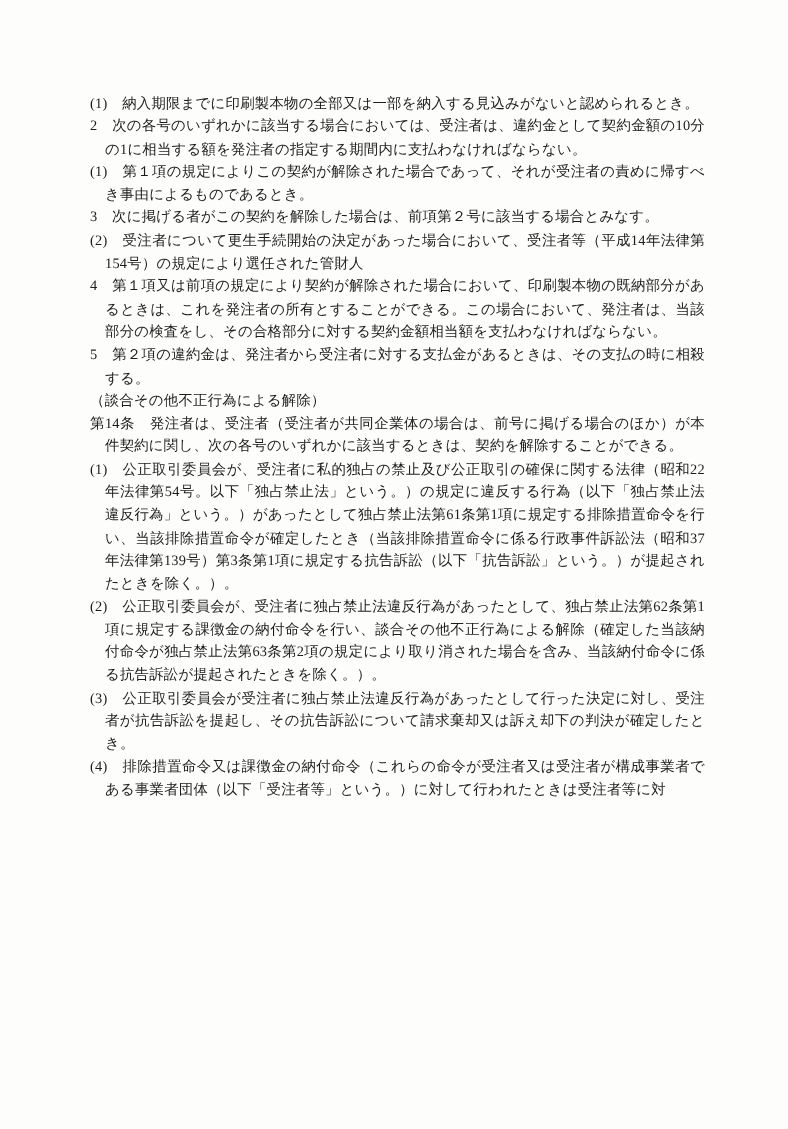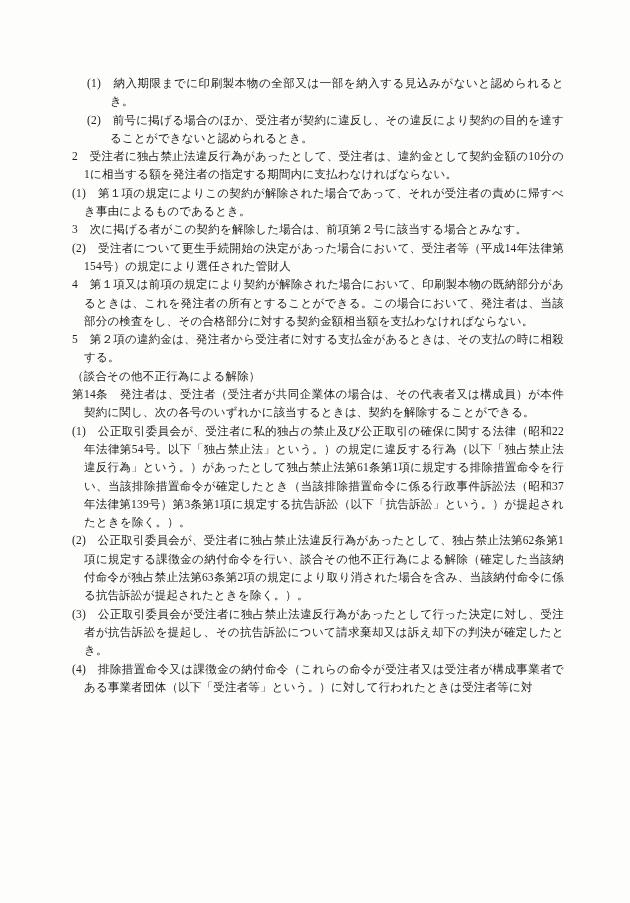--- a/index.html
+++ b/index.html
@@ -31,40 +31,38 @@
     margin: 0;
     padding: 0;
   }
   .para.indent-1 {
     padding-left: 12px;
     text-indent: -12px;
   }
   .para.indent-2 {
     padding-left: 23px;
     text-indent: -23px;
-    margin-left: 15px;
   }
   .para .marker {
     white-space: pre;
   }
 </style>
 </head>
 <body>
 
 <div class="page">
   <div class="textblock">
 
   <div class="para indent-2"><span class="marker">(1)　</span><span class="ptext">納入期限までに印刷製本物の全部又は一部を納入する見込みがないと認められるとき。</span></div>
-      <div class="para indent-2"><span class="marker">(2)　</span><span class="ptext">前号に掲げる場合のほか、受注者が契約に違反し、その違反により契約の目的を達することができないと認められるとき。</span></div>
-      <div class="para indent-1"><span class="marker">2　</span><span class="ptext">受注者に独占禁止法違反行為があったとして、受注者は、違約金として契約金額の10分の1に相当する額を発注者の指定する期間内に支払わなければならない。</span></div>
+      <div class="para indent-1"><span class="marker">2　</span><span class="ptext">次の各号のいずれかに該当する場合においては、受注者は、違約金として契約金額の10分の1に相当する額を発注者の指定する期間内に支払わなければならない。</span></div>
       <div class="para indent-1"><span class="marker">(1)　</span><span class="ptext">第１項の規定によりこの契約が解除された場合であって、それが受注者の責めに帰すべき事由によるものであるとき。</span></div>
       <div class="para indent-1"><span class="marker">3　</span><span class="ptext">次に掲げる者がこの契約を解除した場合は、前項第２号に該当する場合とみなす。</span></div>
       <div class="para indent-1"><span class="marker">(2)　</span><span class="ptext">受注者について更生手続開始の決定があった場合において、受注者等（平成14年法律第154号）の規定により選任された管財人</span></div>
       <div class="para indent-1"><span class="marker">4　</span><span class="ptext">第１項又は前項の規定により契約が解除された場合において、印刷製本物の既納部分があるときは、これを発注者の所有とすることができる。この場合において、発注者は、当該部分の検査をし、その合格部分に対する契約金額相当額を支払わなければならない。</span></div>
       <div class="para indent-1"><span class="marker">5　</span><span class="ptext">第２項の違約金は、発注者から受注者に対する支払金があるときは、その支払の時に相殺する。</span></div>
       <div class="para indent-1"><span class="marker"></span><span class="ptext">（談合その他不正行為による解除）</span></div>
-      <div class="para indent-1"><span class="marker">第14条　</span><span class="ptext">発注者は、受注者（受注者が共同企業体の場合は、その代表者又は構成員）が本件契約に関し、次の各号のいずれかに該当するときは、契約を解除することができる。</span></div>
+      <div class="para indent-1"><span class="marker">第14条　</span><span class="ptext">発注者は、受注者（受注者が共同企業体の場合は、前号に掲げる場合のほか）が本件契約に関し、次の各号のいずれかに該当するときは、契約を解除することができる。</span></div>
       <div class="para indent-1"><span class="marker">(1)　</span><span class="ptext">公正取引委員会が、受注者に私的独占の禁止及び公正取引の確保に関する法律（昭和22年法律第54号。以下「独占禁止法」という。）の規定に違反する行為（以下「独占禁止法違反行為」という。）があったとして独占禁止法第61条第1項に規定する排除措置命令を行い、当該排除措置命令が確定したとき（当該排除措置命令に係る行政事件訴訟法（昭和37年法律第139号）第3条第1項に規定する抗告訴訟（以下「抗告訴訟」という。）が提起されたときを除く。）。</span></div>
       <div class="para indent-1"><span class="marker">(2)　</span><span class="ptext">公正取引委員会が、受注者に独占禁止法違反行為があったとして、独占禁止法第62条第1項に規定する課徴金の納付命令を行い、談合その他不正行為による解除（確定した当該納付命令が独占禁止法第63条第2項の規定により取り消された場合を含み、当該納付命令に係る抗告訴訟が提起されたときを除く。）。</span></div>
       <div class="para indent-1"><span class="marker">(3)　</span><span class="ptext">公正取引委員会が受注者に独占禁止法違反行為があったとして行った決定に対し、受注者が抗告訴訟を提起し、その抗告訴訟について請求棄却又は訴え却下の判決が確定したとき。</span></div>
       <div class="para indent-1"><span class="marker">(4)　</span><span class="ptext">排除措置命令又は課徴金の納付命令（これらの命令が受注者又は受注者が構成事業者である事業者団体（以下「受注者等」という。）に対して行われたときは受注者等に対</span></div>
     </div>
 </div>
 
 </body></html>

